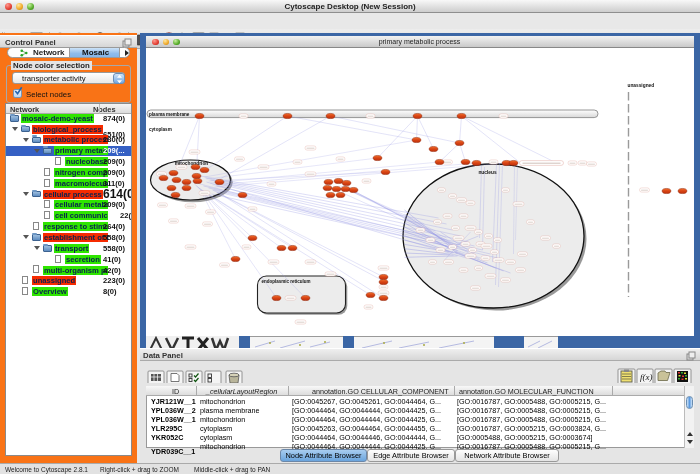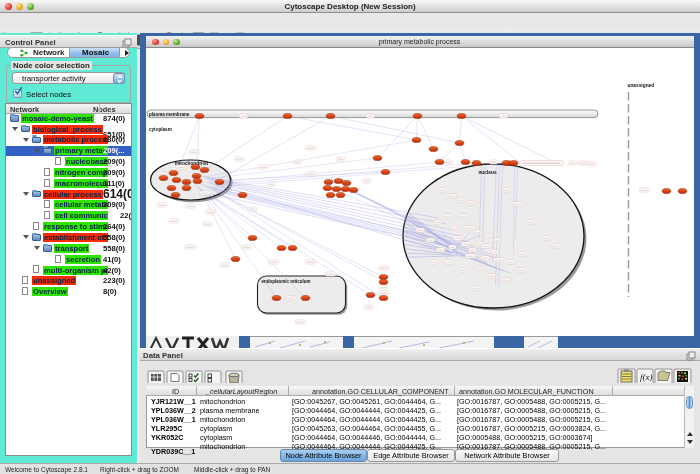--- a/index.html
+++ b/index.html
@@ -81,21 +81,21 @@
   <rect x="307" y="4.5" width="65" height="11" fill="#fff" stroke="#999" stroke-width="1"></rect>
   <rect x="361.5" y="5" width="10" height="10" fill="#e3e3e3" stroke="#999" stroke-width="0.7"></rect>
   <path d="M364 8.5 l2.6 0 l-1.3 3 z" fill="#333"></path>
   <rect x="381" y="4.5" width="12" height="11" rx="1" fill="#f8f8f8" stroke="#667" stroke-width="1"></rect>
   <line x1="383" y1="8" x2="391" y2="8" stroke="#99a" stroke-width="0.8"></line>
   <line x1="383" y1="11" x2="391" y2="11" stroke="#99a" stroke-width="0.8"></line>
   <path d="M386 14 l5 -4 l1.5 1.5 l-5 4 z" fill="#5a7" stroke="#363" stroke-width="0.4"></path>
 </svg>
 </div>
 
-<div class="abs" style="left:0;top:33px;width:137px;height:430px;background:#5eead4;">
+<div class="abs" style="left:0;top:33px;width:137px;height:430px;background:#f97316;">
   <div class="abs" style="left:0;top:2px;width:137px;height:13px;background:linear-gradient(#efefef,#d6d6d6);border-top:1px solid #fff;border-bottom:1px solid #aaa;">
     <span class="abs" style="left:5px;top:2px;font-size:7.8px;font-weight:bold;color:#333;">Control Panel</span>
     <svg class="abs" style="left:122px;top:2px" width="10" height="10" viewBox="0 0 10 10">
         <rect x="1" y="3" width="6" height="6" fill="none" stroke="#888" stroke-width="1"></rect>
         <rect x="3" y="1" width="6" height="6" fill="#eee" stroke="#888" stroke-width="1"></rect>
       </svg>
   </div>
   <div class="abs" style="left:7px;top:13.5px;width:123px;height:11px;background:#fdfdfd;border:1px solid #9a9a9a;border-radius:5.5px;overflow:hidden;">
     <svg class="abs" style="left:12px;top:1.5px" width="8" height="8" viewBox="0 0 9 9">
         <circle cx="2" cy="2" r="1.5" fill="#2a2"></circle>

